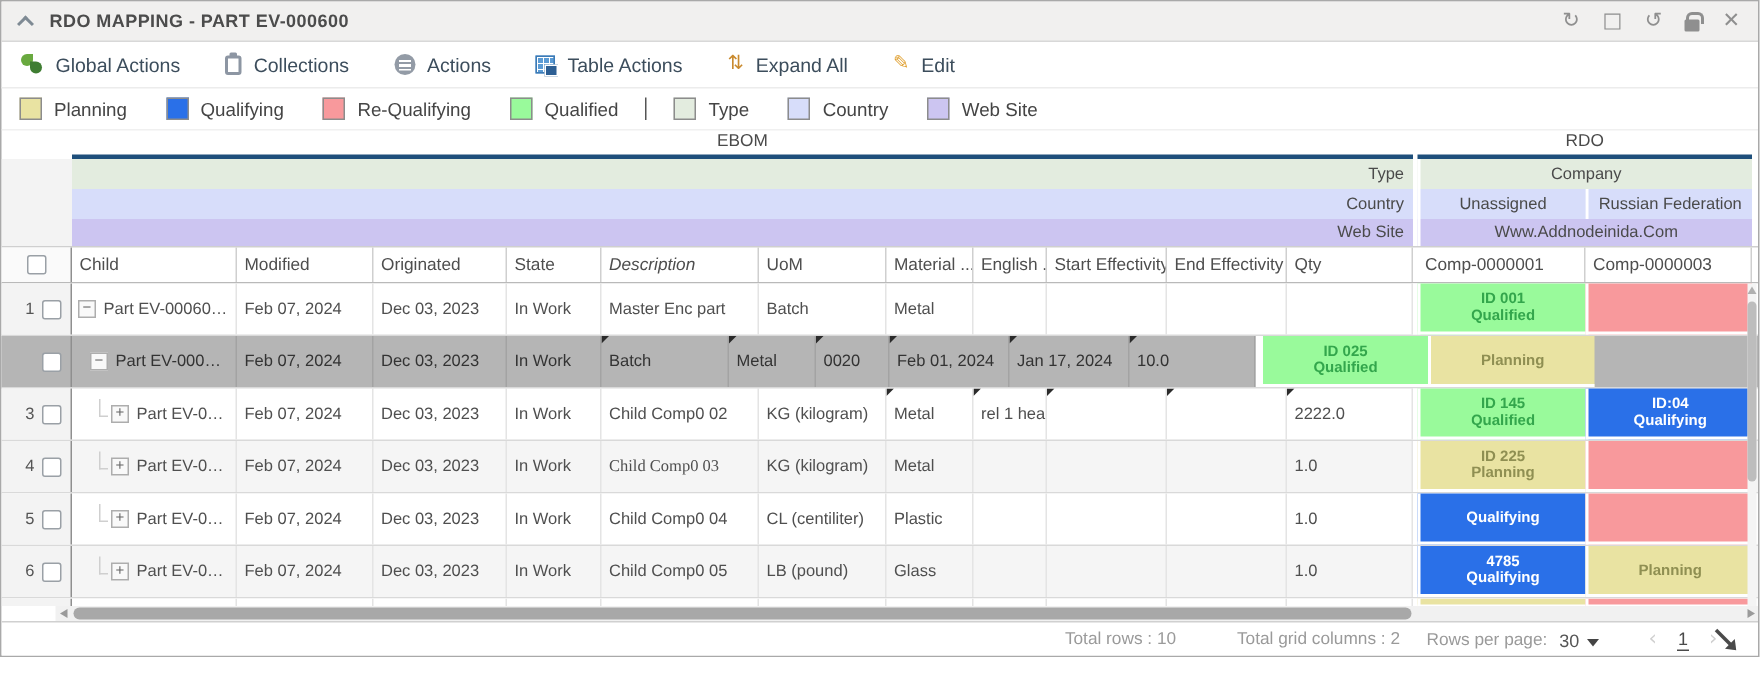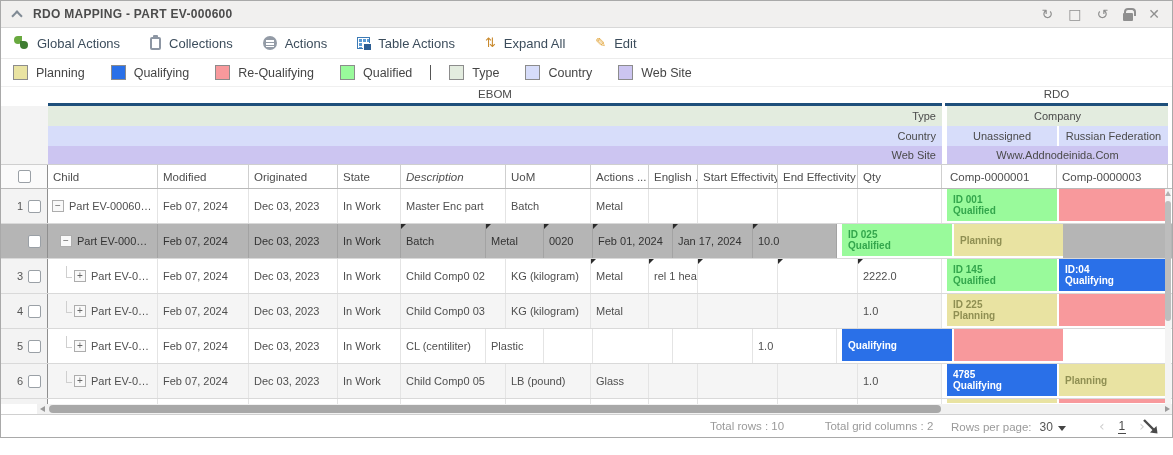--- a/index.html
+++ b/index.html
@@ -63,21 +63,21 @@
   .grid-row.selected .numcell { background:#b5b5b5; }
   .rownum { font-size:11px; color:#555; }
   .cb { width:13px; height:13px; border:1px solid #9aa0a6; border-radius:2px; background:#fff; cursor:pointer; flex-shrink:0; }
   .cell { border-right:1px solid #e4e4e4; padding:0 5px; font-size:11px; color:#4f4f4f; display:flex; align-items:center; white-space:nowrap; overflow:hidden; position:relative; flex-shrink:0; }
   .grid-row.selected .cell { border-right-color:#a3a3a3; color:#333; }
   .cell.edited::before { content:""; position:absolute; top:0; left:0; border-top:5px solid #2b2b2b; border-right:5px solid transparent; }
   .expander { width:12px; height:12px; border:1px solid #adadad; background:#f9f9f9; color:#666; font-size:10px; line-height:10px; text-align:center; margin-right:5px; flex-shrink:0; cursor:pointer; }
   .elbow { width:6px; height:12px; border-left:1px solid #cfcfcf; border-bottom:1px solid #cfcfcf; margin:-8px 2px 0 0; flex-shrink:0; }
   .lbl-text { overflow:hidden; text-overflow:ellipsis; }
   .gapcell { width:3px; background:#fff; flex-shrink:0; }
-  .rdo-cell { border-left:2px solid #fff; border-bottom:2px solid #fff; padding:2px 6px; display:flex; flex-direction:column; justify-content:center; gap:0; font-size:10px; font-weight:bold; flex-shrink:0; cursor:pointer; }
+  .rdo-cell { border-left:2px solid #fff; border-bottom:2px solid #fff; padding:2px 6px; display:flex; flex-direction:column; justify-content:center; gap:0; font-size:10px; font-weight:bold; flex-shrink:0; cursor:pointer;align-items:center; }
   .rdo-cell span { white-space:nowrap; overflow:hidden; }
   .state-qualified { background:#99fa9b; color:#33a64c; }
   .state-planning { background:#e9e3a2; color:#8f8f52; }
   .state-qualifying { background:#2a70e8; color:#ffffff; }
   .state-requalifying { background:#f8999c; color:#f8999c; }
   .sliver { height:5px; overflow:hidden; border-bottom:none; }
 
   
   .vscroll { position:absolute; top:188px; right:1px; width:6px; height:215px; background:#f4f4f4; }
   .vscroll .arrow-up { position:absolute; top:2px; left:0; width:0; height:0; border-left:3px solid transparent; border-right:3px solid transparent; border-bottom:5px solid #b0b0b0; }
@@ -205,21 +205,21 @@
   <div class="header-row" id="header-row">
       <div class="hnum">
         <span class="cb"></span>
       </div>
       <div class="hcell" style="width: 110px;">Child</div>
       <div class="hcell" style="width: 91px;">Modified</div>
       <div class="hcell" style="width: 89px;">Originated</div>
       <div class="hcell" style="width: 63px;">State</div>
       <div class="hcell" style="width: 105px; font-style: italic;">Description</div>
       <div class="hcell" style="width: 85px;">UoM</div>
-      <div class="hcell" style="width: 58px;">Actions ...</div>
+      <div class="hcell" style="width: 58px;">Material ...</div>
       <div class="hcell" style="width: 49px;">English ...</div>
       <div class="hcell" style="width: 80px;">Start Effectivity ...</div>
       <div class="hcell" style="width: 80px;">End Effectivity D...</div>
       <div class="hcell" style="width: 84px;">Qty</div>
       <div class="hgap"></div>
       <div class="hcell" style="width: 112px;">Comp-0000001</div>
       <div class="hcell" style="width: 111px;">Comp-0000003</div>
     </div>
 
   <div id="grid-body">
@@ -312,21 +312,21 @@
           <span class="cb"></span>
         </div>
         <div class="cell" style="width: 110px; padding-left: 18px;">
           <span class="elbow"></span>
           <span class="expander">+</span>
           <span class="lbl-text">Part EV-000...</span>
         </div>
         <div class="cell" style="width: 91px;">Feb 07, 2024</div>
         <div class="cell" style="width: 89px;">Dec 03, 2023</div>
         <div class="cell" style="width: 63px;">In Work</div>
-        <div class="cell" style="width: 105px;">Child Comp0 03</div>
+        <div class="cell" style="width: 105px; font-family: Liberation Serif, serif;">Child Comp0 03</div>
         <div class="cell" style="width: 85px;">KG (kilogram)</div>
         <div class="cell" style="width: 58px;">Metal</div>
         <div class="cell" style="width: 49px;"></div>
         <div class="cell" style="width: 80px;"></div>
         <div class="cell" style="width: 80px;"></div>
         <div class="cell" style="width: 84px;">1.0</div>
         <div class="gapcell"></div>
         <div class="rdo-cell state-planning" style="width: 112px;">
           <span>ID 225</span>
           <span>Planning</span>
@@ -339,20 +339,21 @@
           <span class="cb"></span>
         </div>
         <div class="cell" style="width: 110px; padding-left: 18px;">
           <span class="elbow"></span>
           <span class="expander">+</span>
           <span class="lbl-text">Part EV-000...</span>
         </div>
         <div class="cell" style="width: 91px;">Feb 07, 2024</div>
         <div class="cell" style="width: 89px;">Dec 03, 2023</div>
         <div class="cell" style="width: 63px;">In Work</div>
+        <div class="cell" style="width: 105px;">Child Comp0 04</div>
         <div class="cell" style="width: 85px;">CL (centiliter)</div>
         <div class="cell" style="width: 58px;">Plastic</div>
         <div class="cell" style="width: 49px;"></div>
         <div class="cell" style="width: 80px;"></div>
         <div class="cell" style="width: 80px;"></div>
         <div class="cell" style="width: 84px;">1.0</div>
         <div class="gapcell"></div>
         <div class="rdo-cell state-qualifying" style="width: 112px;">
           <span>Qualifying</span>
         </div>

